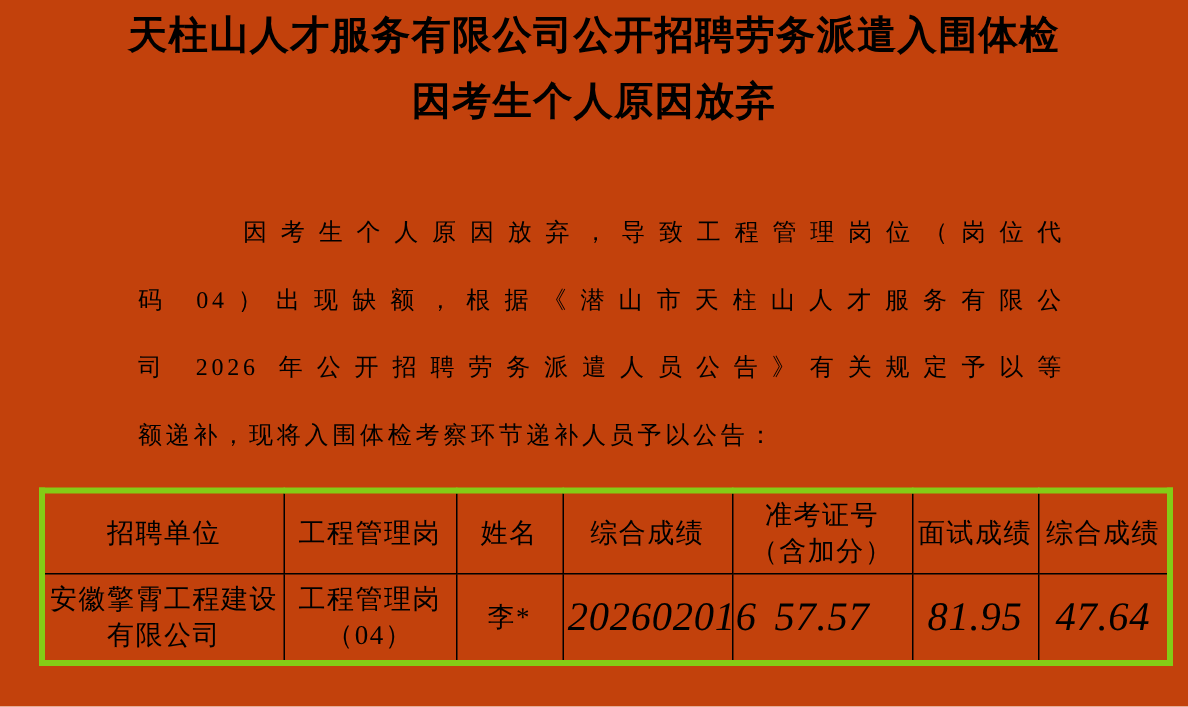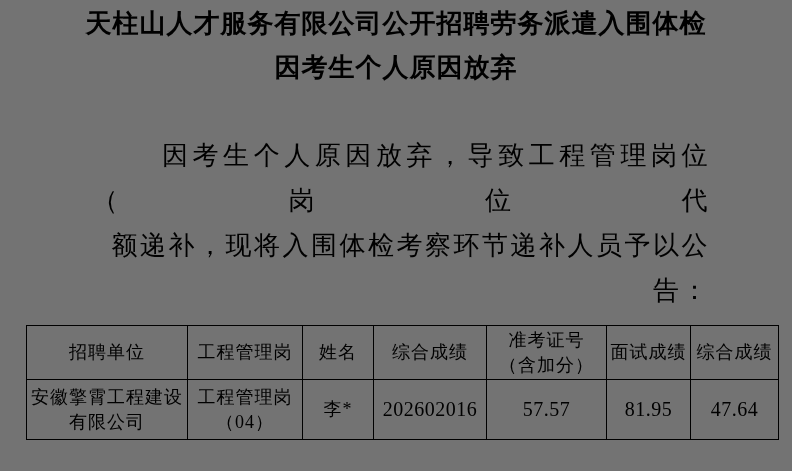--- a/index.html
+++ b/index.html
@@ -3,75 +3,76 @@
 <meta charset="utf-8">
 <style>
   * { margin: 0; padding: 0; box-sizing: border-box; }
   html, body { background: #ffffff; }
   body { font-family: "Liberation Serif", "DejaVu Serif", serif; color: #000000; }
 
   .page {
     position: relative;
     width: 792px;
     height: 471px;
-    background: #737373;
+    background: #c2410c;
     overflow: hidden;
   }
 
   .title-block {
     padding-top: 2px;
     text-align: center;
     font-size: 26px;
     font-weight: bold;
     line-height: 44px;
     letter-spacing: 1px;
   }
 
   .para-block {
     margin: 43px 0 0 92px;
     width: 618px;
-    font-size: 26px;
+    font-size: 16px;
     line-height: 45px;
     letter-spacing: 2.5px;
   }
-  .p-line { text-align: right; }
+  .p-line { text-align: left; }
   .p-line.justify {
     text-align: justify;
     text-align-last: justify;
   }
   .p-line.first { text-indent: 70px; }
 
   table.results {
     margin: 12px 0 0 26px;
     width: 752px;
     border-collapse: collapse;
     table-layout: fixed;
-    border: 1px solid #84cc16;
+    border: 4px solid #84cc16;
   }
   table.results th, table.results td {
     border: 1.5px solid #000000;
     text-align: center;
     vertical-align: middle;
     padding: 2px 3px;
     font-weight: normal;
     letter-spacing: 1px;
     line-height: 1.35;
   }
   table.results th {
     height: 54px;
     font-size: 18px;
     white-space: pre-line;
   }
   table.results td {
     height: 60px;
     font-size: 18px;
   }
   table.results td.num {
-    font-size: 20px;
+    font-size: 27px;
     letter-spacing: 0.5px;
+    font-style: italic;
   }
 
   .c1 { width: 161px; }
   .c2 { width: 115px; }
   .c3 { width: 71px; }
   .c4 { width: 113px; }
   .c5 { width: 120px; }
   .c6 { width: 84px; }
   .c7 { width: 88px; }
 </style>
@@ -80,20 +81,22 @@
 
 <div class="page">
 
   <div class="title-block">
     <div class="title-line">天柱山人才服务有限公司公开招聘劳务派遣入围体检</div>
     <div class="title-line">因考生个人原因放弃</div>
   </div>
 
   <div class="para-block">
     <div class="p-line first justify">因考生个人原因放弃，导致工程管理岗位（岗位代</div>
+    <div class="p-line justify">码 04）出现缺额，根据《潜山市天柱山人才服务有限公</div>
+    <div class="p-line justify">司 2026 年公开招聘劳务派遣人员公告》有关规定予以等</div>
     <div class="p-line">额递补，现将入围体检考察环节递补人员予以公告：</div>
   </div>
 
   <table class="results">
     <colgroup>
       <col class="c1">
         <col class="c2">
         <col class="c3">
         <col class="c4">
       <col class="c5">

